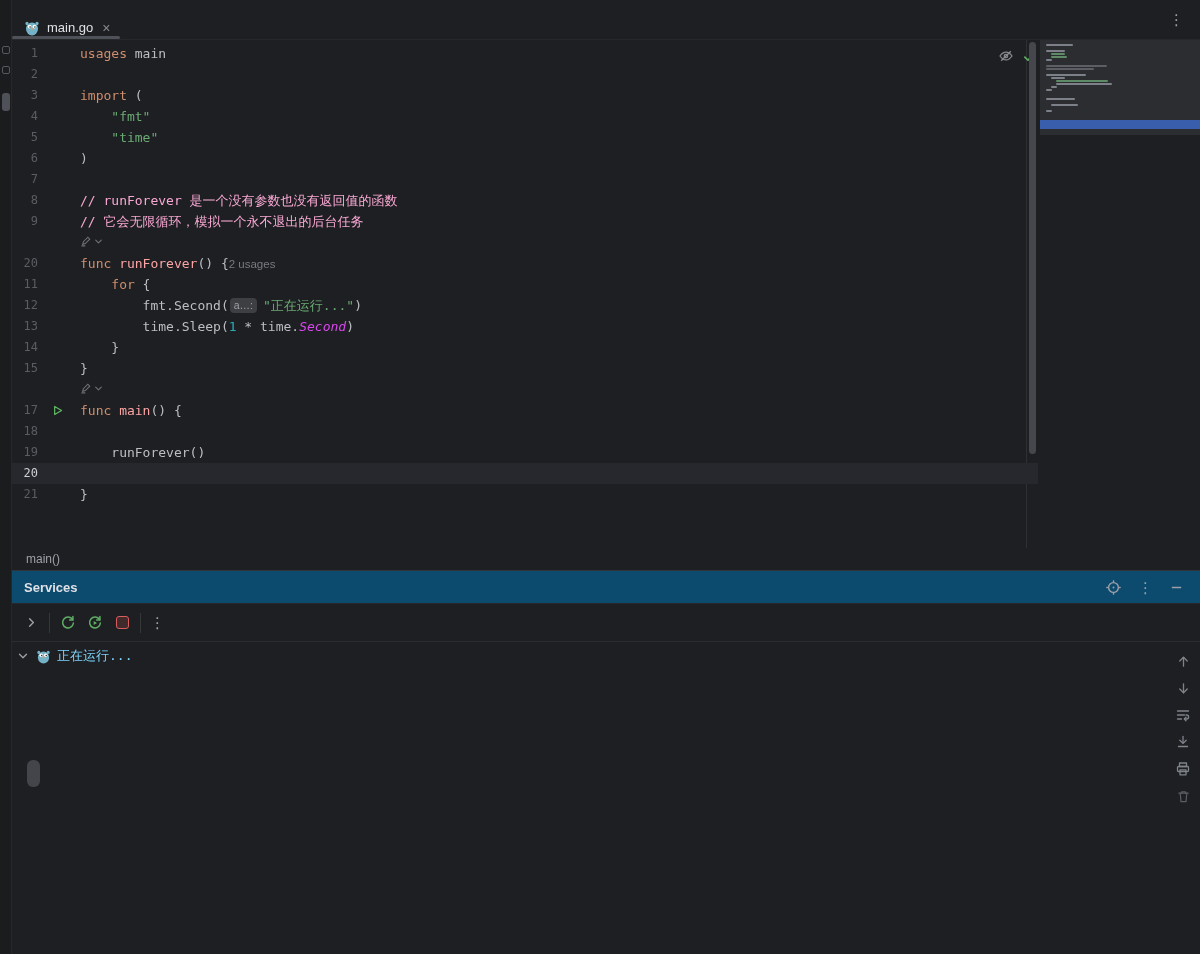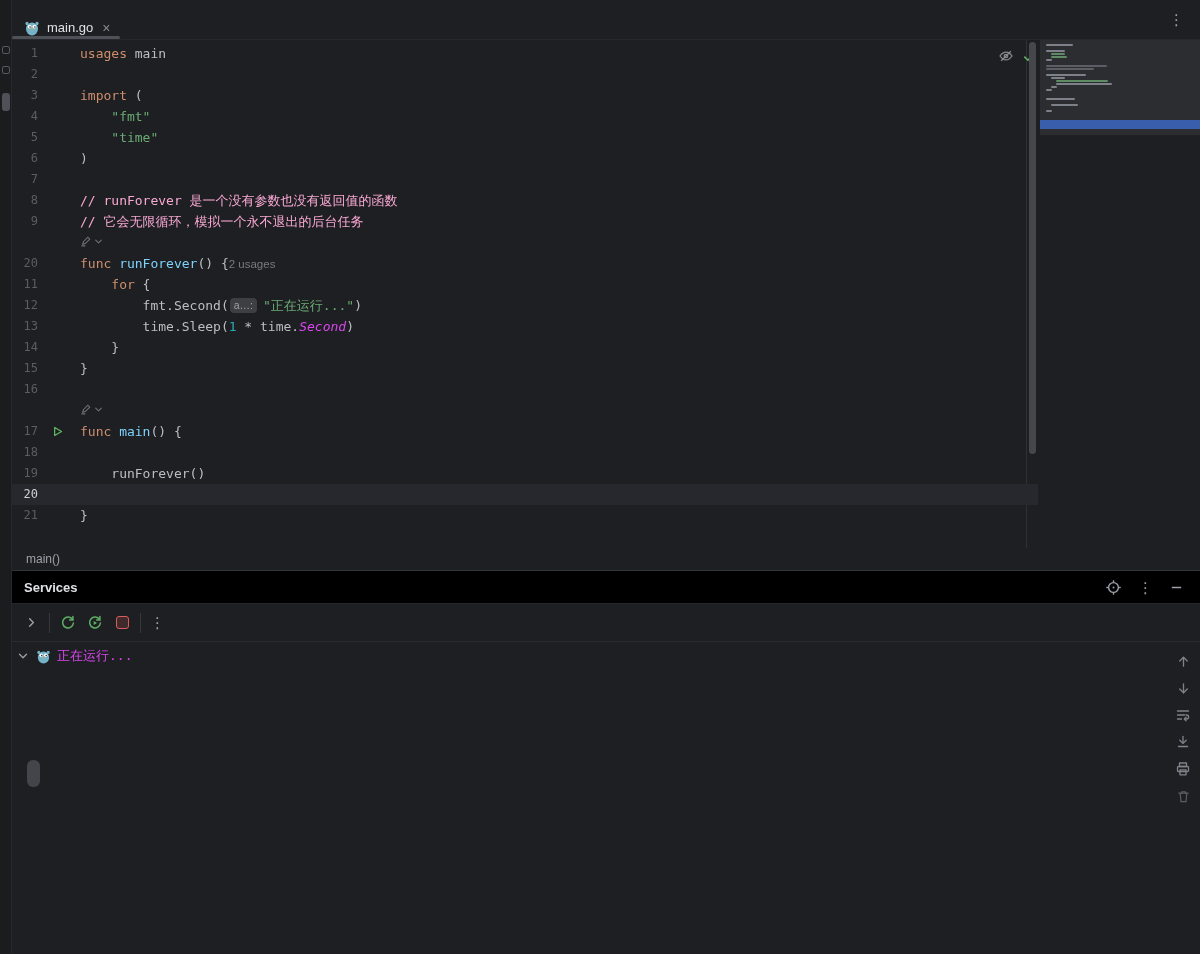--- a/index.html
+++ b/index.html
@@ -28,50 +28,50 @@
   .lines { position:absolute; top:3px; left:0; width:1026px; }
   .row { display:flex; height:21px; line-height:21px; font-family:"DejaVu Sans Mono",monospace; font-size:13px; }
   .row.current { background:#26282e; }
   .ln { flex:0 0 26px; width:26px; text-align:right; color:#5a5d63; font-size:12px; }
   .row.current .ln { color:#ced0d6; }
   .gicon { flex:0 0 38px; display:flex; align-items:center; justify-content:center; }
   .code { flex:1; white-space:pre; color:#bcbec4; padding-left:4px; }
   .t-kw { color:#cf8e6d; }
   .t-str { color:#6aab73; }
   .t-com { color:#f9a8d4; }
-  .t-fn { color:#7dd3fc; }
+  .t-fn { color:#fca5a5; }
   .t-num { color:#2aacb8; }
   .t-const { color:#d946ef; font-style:italic; }
   .t-pl { color:#bcbec4; }
   .t-badge { display:inline-block; background:#3d3f43; color:#9da0a8; border-radius:4px; font-size:10.5px; line-height:15px; padding:0 4px; margin:0 6px 0 1px; vertical-align:1px; font-family:"Liberation Sans","DejaVu Sans",sans-serif; white-space:normal; }
   .hint { color:#767b82; font-size:11.5px; font-family:"Liberation Sans","DejaVu Sans",sans-serif; white-space:normal; }
   .margin-guide { position:absolute; left:1014px; top:0; bottom:0; width:1px; background:#2e3034; }
   .vscroll { position:absolute; left:1017px; top:2px; width:7px; height:412px; background:#45474d; border-radius:4px; }
   .inspections { position:absolute; left:986px; top:8px; display:flex; gap:8px; align-items:center; color:#87898e; }
   .minimap { position:absolute; right:0; top:0; width:160px; height:95px; background:#2b2d30; padding:4px 6px; }
   .mmrow { height:3px; display:flex; }
   .mmbar { height:2px; border-radius:1px; }
   .mviewport { position:absolute; left:0; right:0; top:80px; height:9px; background:rgba(63,112,214,0.75); }
 
   
   .breadcrumbs { height:23px; flex:0 0 23px; display:flex; align-items:center; padding-left:14px; color:#9da0a8; font-size:12px; background:#1e1f22; border-bottom:1px solid #313438; }
 
   
-  .svc-header { height:33px; flex:0 0 33px; display:flex; align-items:center; padding:0 16px 0 12px; background:#000000; border-bottom:1px solid #26282b; }
+  .svc-header { height:33px; flex:0 0 33px; display:flex; align-items:center; padding:0 16px 0 12px; background:#0c4a6e; border-bottom:1px solid #26282b; }
   .svc-title { font-weight:bold; font-size:13px; color:#dfe1e5; }
   .svc-hicons { margin-left:auto; display:flex; gap:16px; align-items:center; color:#9da0a8; }
   .svc-toolbar { height:38px; flex:0 0 38px; display:flex; align-items:center; padding-left:10px; gap:9px; color:#9da0a8; border-bottom:1px solid #2a2c2f; background:#1e1f22; }
   .vdiv { width:1px; height:20px; background:#35373b; }
   .icon16 { width:18px; height:18px; display:flex; align-items:center; justify-content:center; }
   .green { color:#5fad65; }
   .stop-sq { width:13px; height:13px; border:1.6px solid #db5c5c; border-radius:3px; background:rgba(219,92,92,0.18); }
 
   .console { flex:1; position:relative; background:#1e1f22; }
   .console-line { display:flex; align-items:center; gap:6px; padding:4px 0 0 4px; height:24px; color:#9da0a8; }
-  .console-text { color:#d946ef; font-size:13px; font-family:"DejaVu Sans Mono",monospace; }
+  .console-text { color:#7dd3fc; font-size:13px; font-family:"DejaVu Sans Mono",monospace; }
   .console-tools { position:absolute; right:8px; top:10px; display:flex; flex-direction:column; gap:9px; color:#7f838a; align-items:center; }
   .console-tools .dim { color:#5a5d63; }
   .console-thumb { position:absolute; left:15px; top:118px; width:13px; height:27px; background:#43454a; border-radius:6px; }
 
   svg { display:block; }
 </style>
 </head>
 <body>
 
 <div class="app">
@@ -185,25 +185,20 @@
           </div>
           <div class="row">
             <span class="ln">14</span>
             <span class="gicon"></span>
             <span class="code"><span class="t-pl">    }</span></span>
           </div>
           <div class="row">
             <span class="ln">15</span>
             <span class="gicon"></span>
             <span class="code"><span class="t-pl">}</span></span>
-          </div>
-          <div class="row">
-            <span class="ln">16</span>
-            <span class="gicon"></span>
-            <span class="code"></span>
           </div>
           <div class="row">
             <span class="ln"></span>
             <span class="gicon"></span>
             <span class="code"><span style="display:inline-flex;align-items:center;gap:2px;color:#6e7178;"><svg width="12" height="12" viewBox="0 0 16 16" fill="none" stroke="currentColor" stroke-width="1.4" stroke-linecap="round">
                   <path d="M3.5 12.5l1-3.5 6-6 2.5 2.5-6 6-3.5 1z"></path>
                   <path d="M2.5 14.5h4"></path>
                 </svg><svg width="9" height="9" viewBox="0 0 16 16" fill="none" stroke="currentColor" stroke-width="2" stroke-linecap="round" stroke-linejoin="round">
                   <polyline points="3,5.5 8,10.5 13,5.5"></polyline>
                 </svg></span></span>

